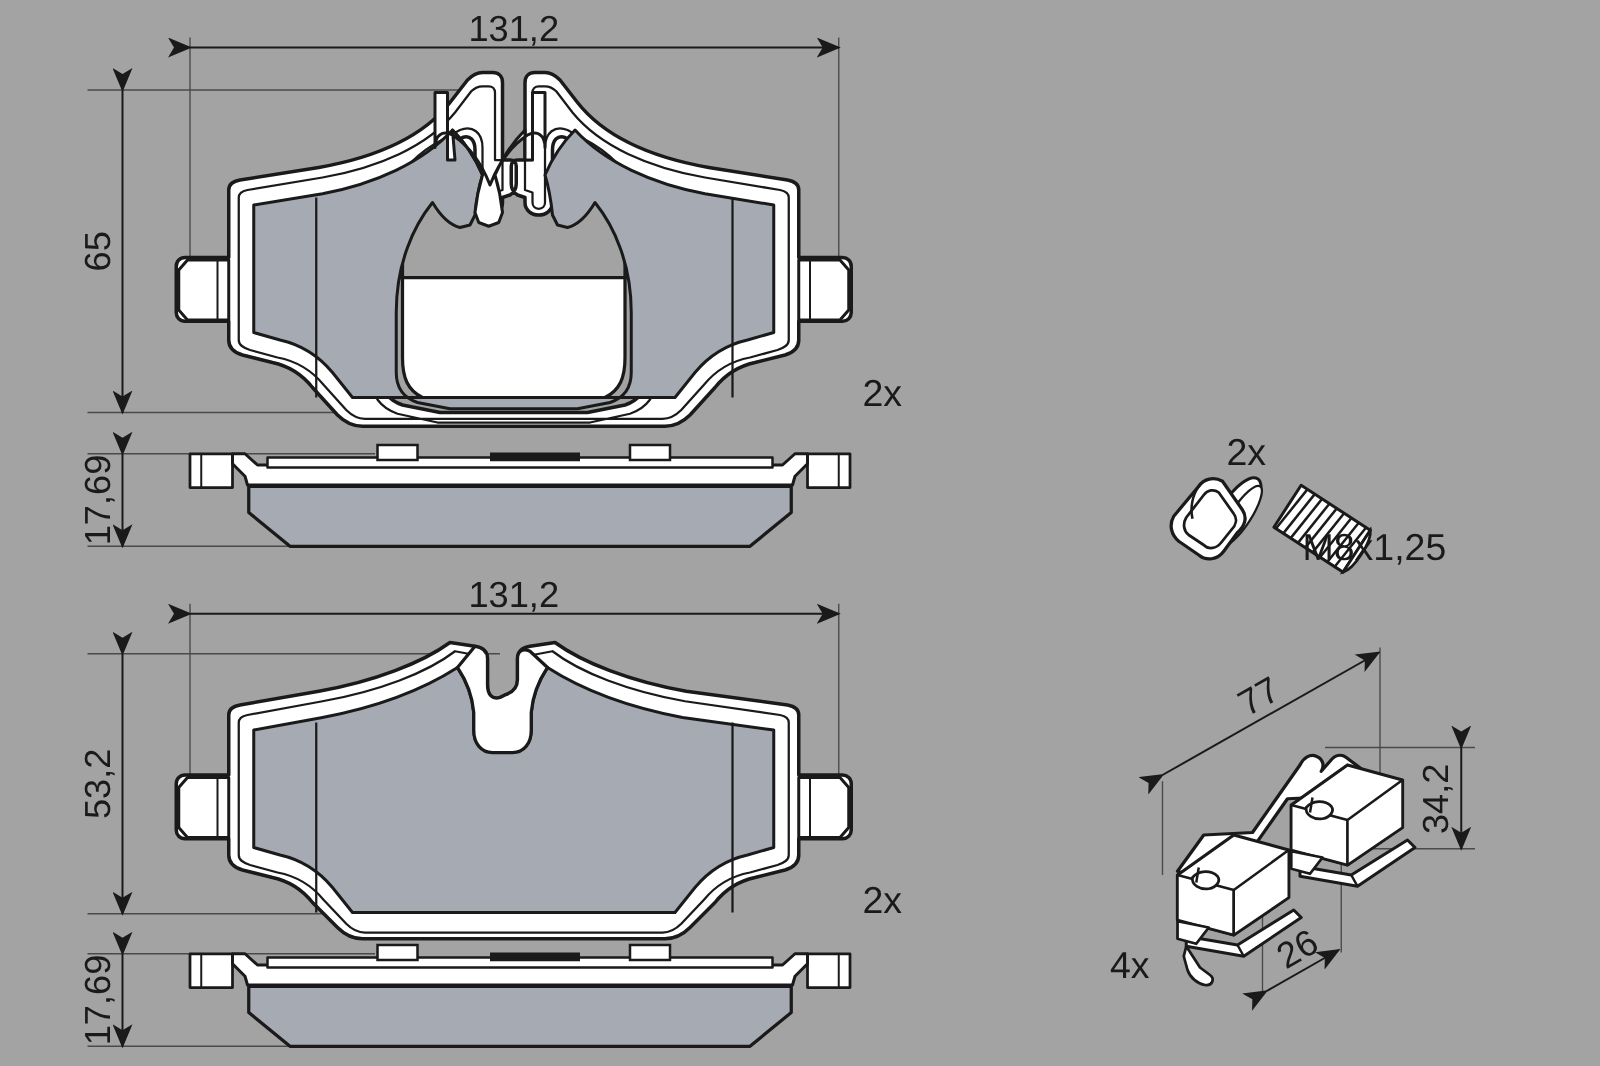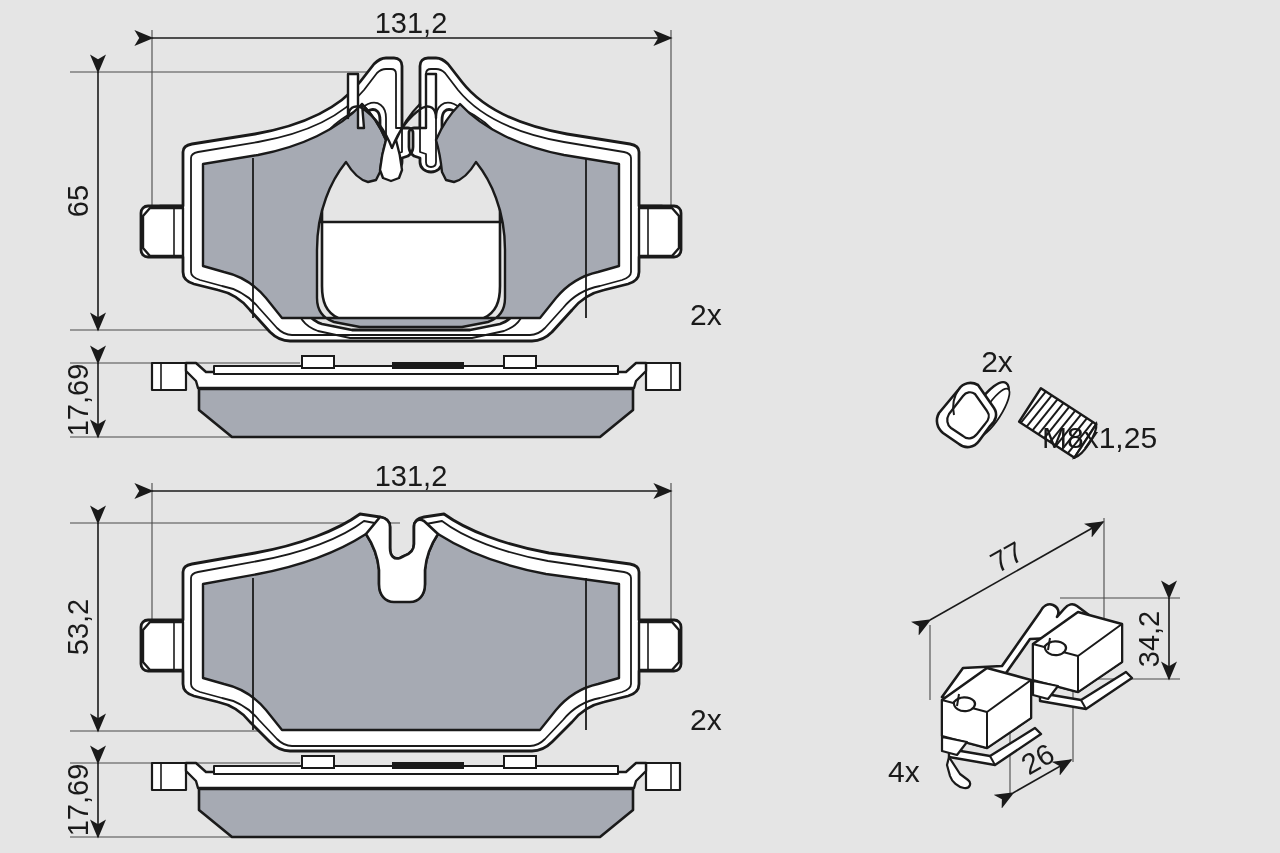--- a/index.html
+++ b/index.html
@@ -7,21 +7,21 @@
     padding: 0;
     background: #ffffff;
   }
   body {
     font-family: "Liberation Sans", sans-serif;
   }
   #sheet {
     position: relative;
     width: 1280px;
     height: 853px;
-    background: #e5e5e5;
+    background: #a3a3a3;
     overflow: hidden;
   }
   #sheet svg {
     position: absolute;
     left: 0;
     top: 0;
   }
   .dimtext {
     font-family: "Liberation Sans", sans-serif;
     font-size: 29px;

